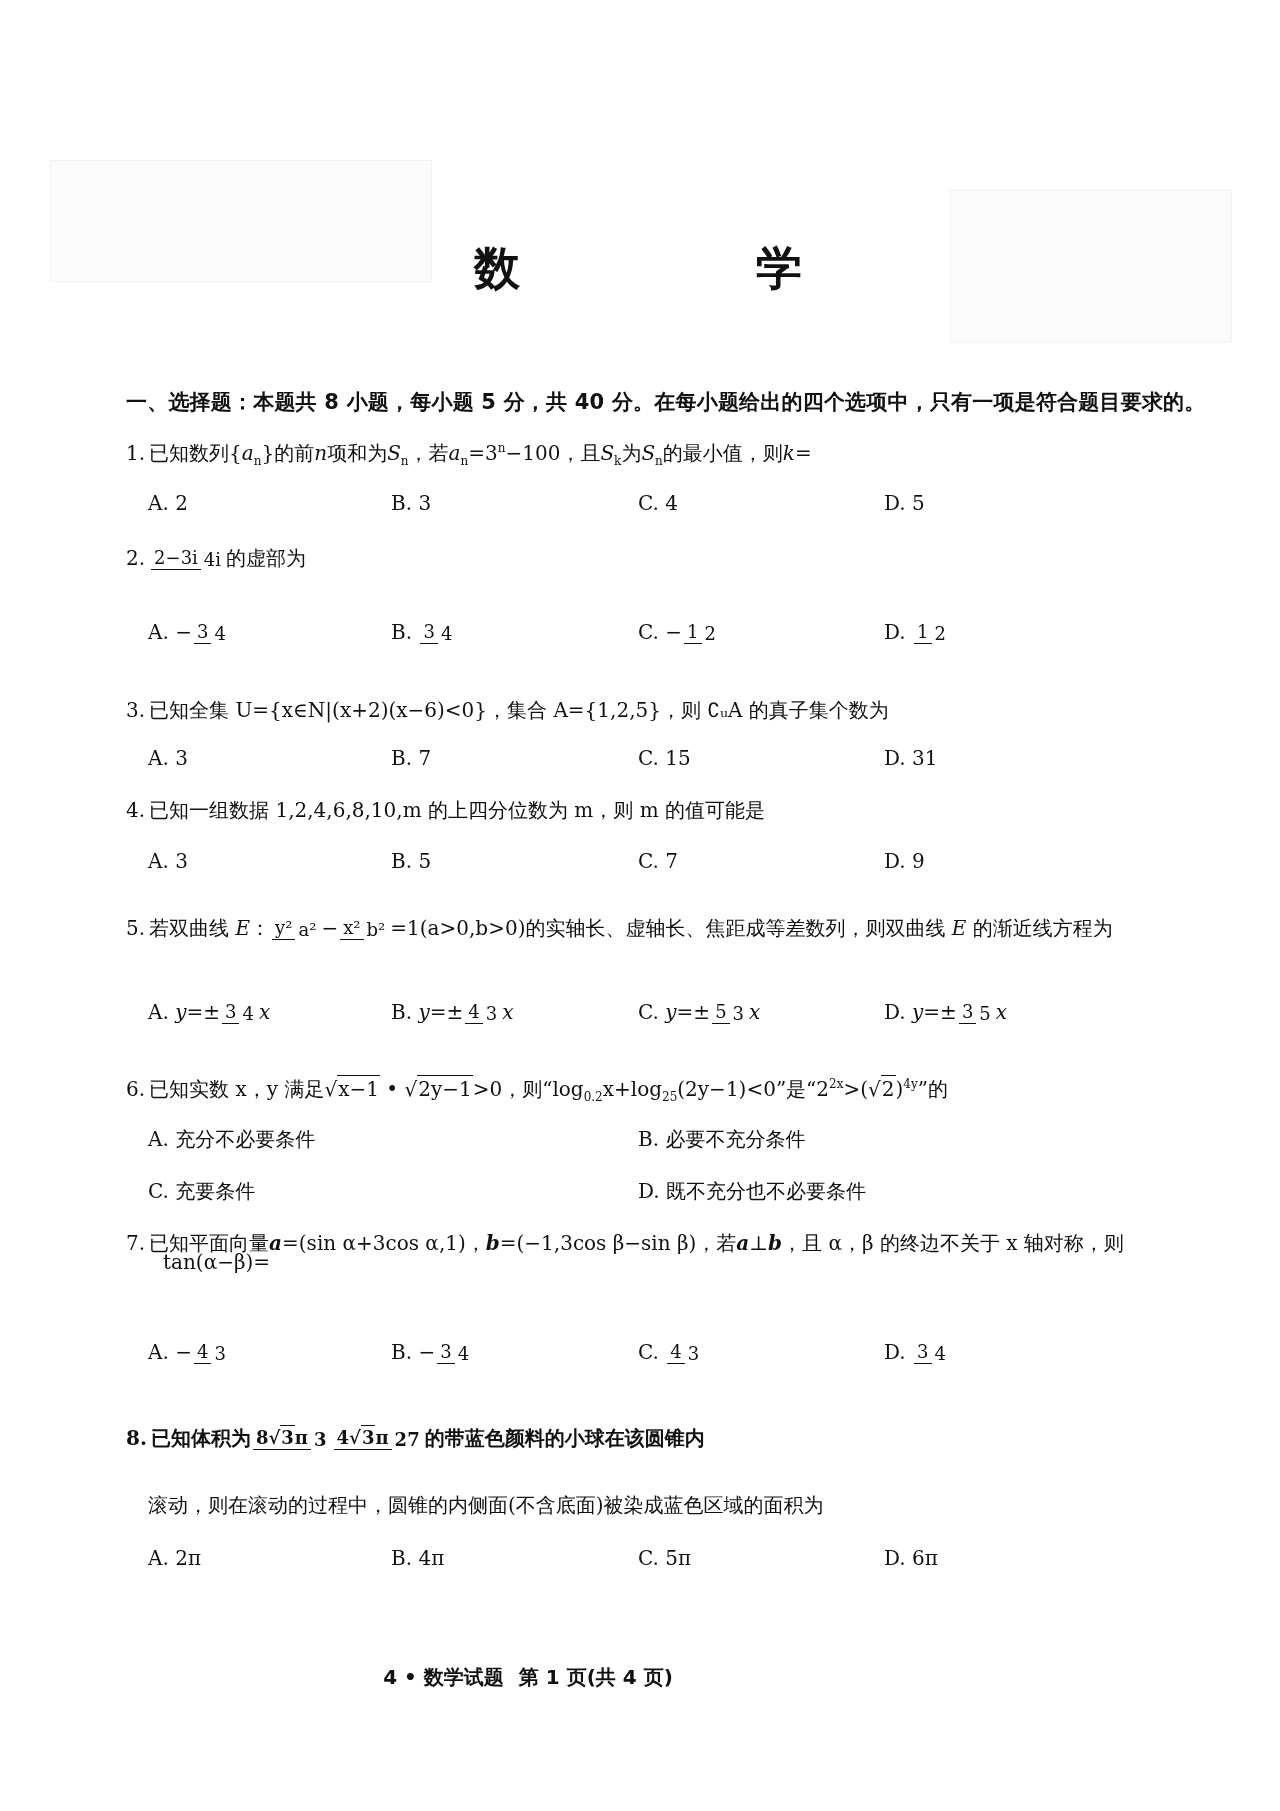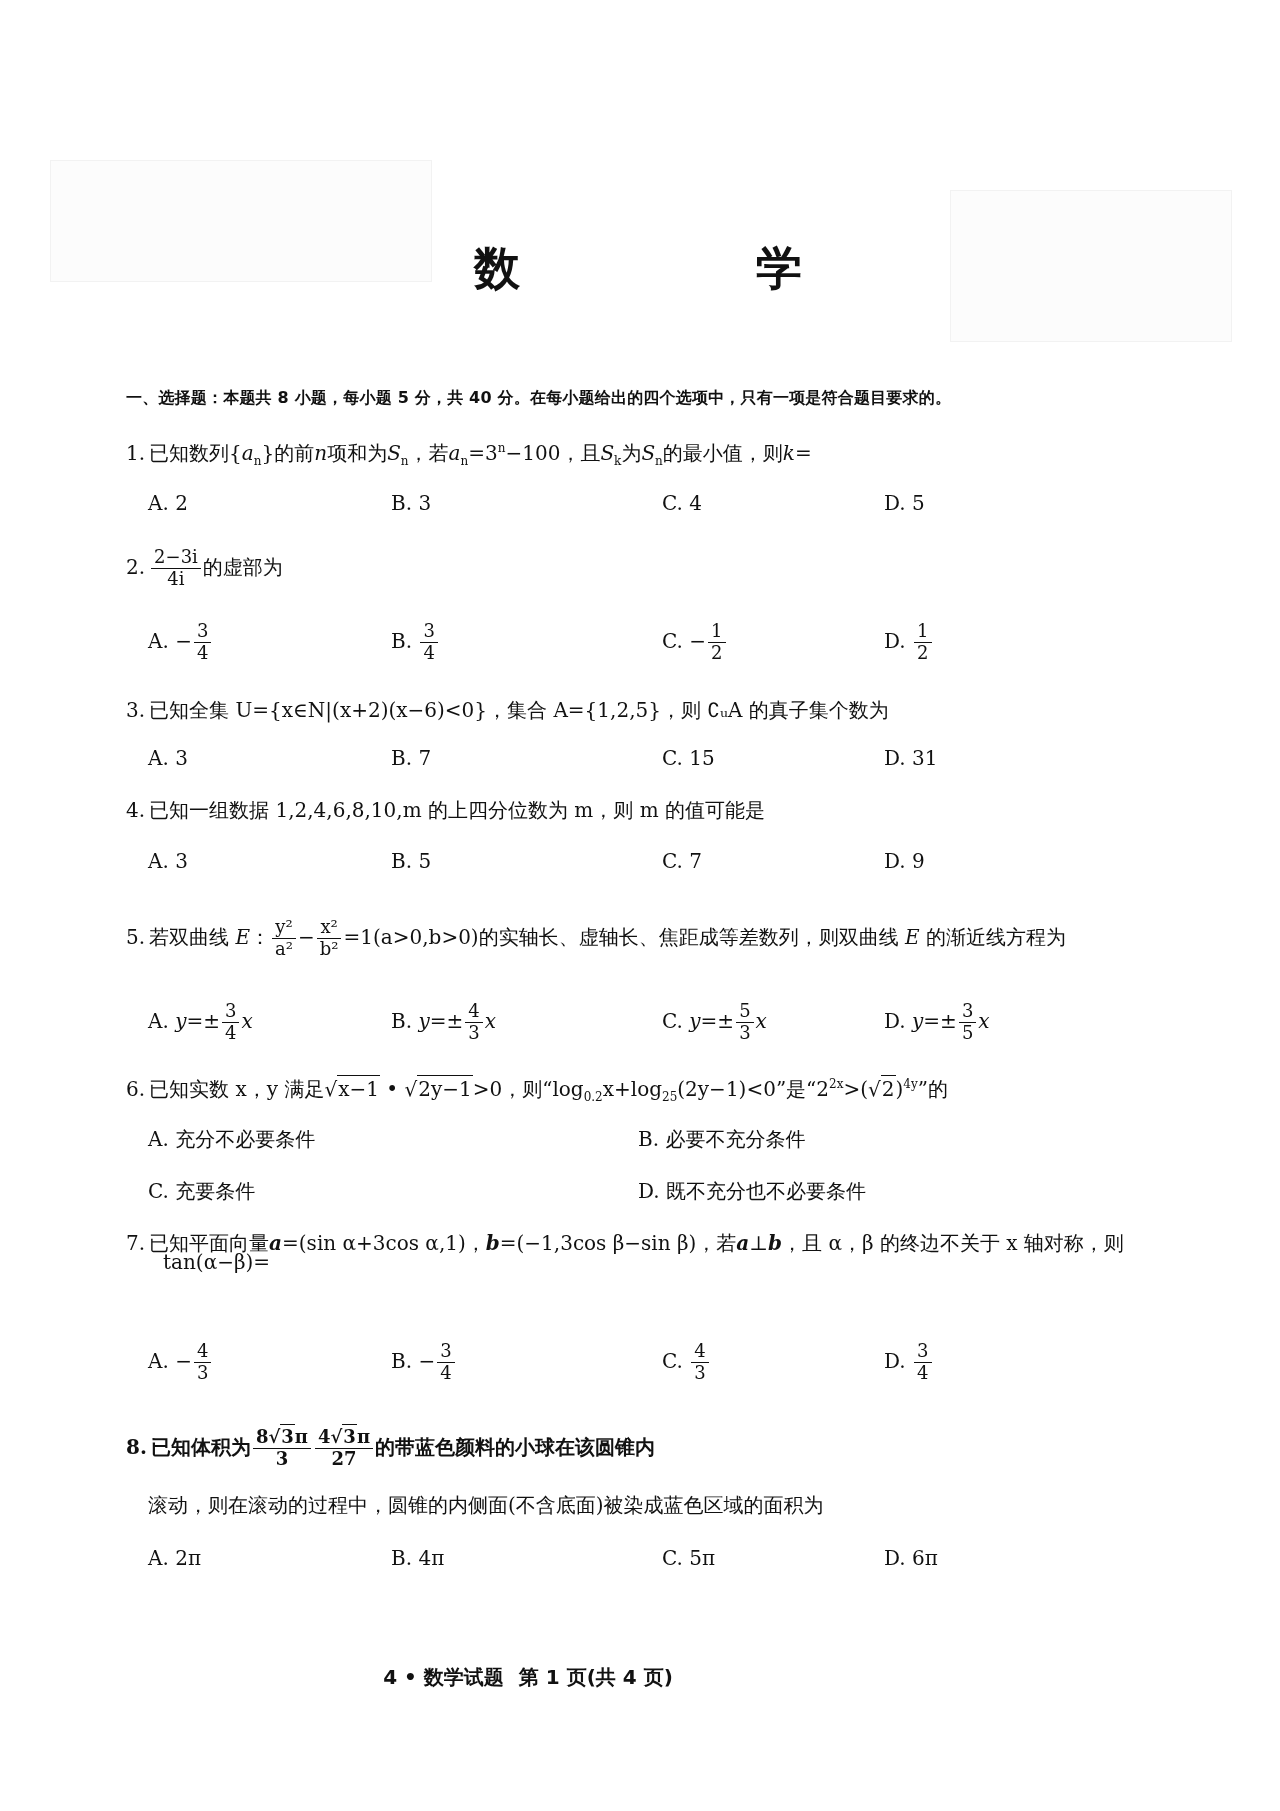--- a/index.html
+++ b/index.html
@@ -11,34 +11,34 @@
   .ghost-box {
     position: absolute; border: 1px solid #f2f2f2; background: #fcfcfc;
   }
   .title {
     position: absolute; top: 238px; left: 0; width: 1276px; text-align: center;
     font-family: "DejaVu Sans", sans-serif; font-weight: bold; font-size: 46px;
     letter-spacing: 110px; padding-left: 110px; box-sizing: border-box;
   }
   .section-header {
     position: absolute; top: 388px; left: 126px;
-    font-family: "DejaVu Sans", sans-serif; font-weight: bold; font-size: 16px;
+    font-family: "DejaVu Sans", sans-serif; font-weight: bold; font-size: 21px;
     letter-spacing: 0.2px; white-space: nowrap;
   }
   .q { position: absolute; left: 126px; font-size: 20px; white-space: nowrap; line-height: 1; }
   .q .num { margin-right: 4px; }
   .opts { position: absolute; left: 148px; width: 1050px; font-size: 20px; line-height: 1; }
   .opt { position: absolute; white-space: nowrap; }
-  .o-a { left: 0; } .o-b { left: 243px; } .o-c { left: 514px; } .o-d { left: 736px; }
+  .o-a { left: 0; } .o-b { left: 243px; } .o-c { left: 490px; } .o-d { left: 736px; }
   .o2-a { left: 0; } .o2-b { left: 490px; }
   i.v { font-style: italic; }
   b.vec { font-weight: bold; font-style: italic; }
   sub, sup { font-size: 12px; }
   .frac {
-    display: inline-flex; flex-direction: column; align-items: center;
+    display: inline-flex; align-items: center;
     vertical-align: middle; font-size: 18px; line-height: 1.05; margin: 0 2px;
   }
   .frac .nu { border-bottom: 1.5px solid #111; padding: 0 3px 1px; }
   .frac .de { padding: 1px 3px 0; }
   .sqrt { white-space: nowrap; }
   .sqrt .rad { border-top: 1.5px solid #111; padding: 1px 1px; }
   .footer {
     position: absolute; top: 1664px; left: 0; width: 1056px; text-align: center;
     font-family: "DejaVu Sans", sans-serif; font-weight: bold; font-size: 20px;
   }

